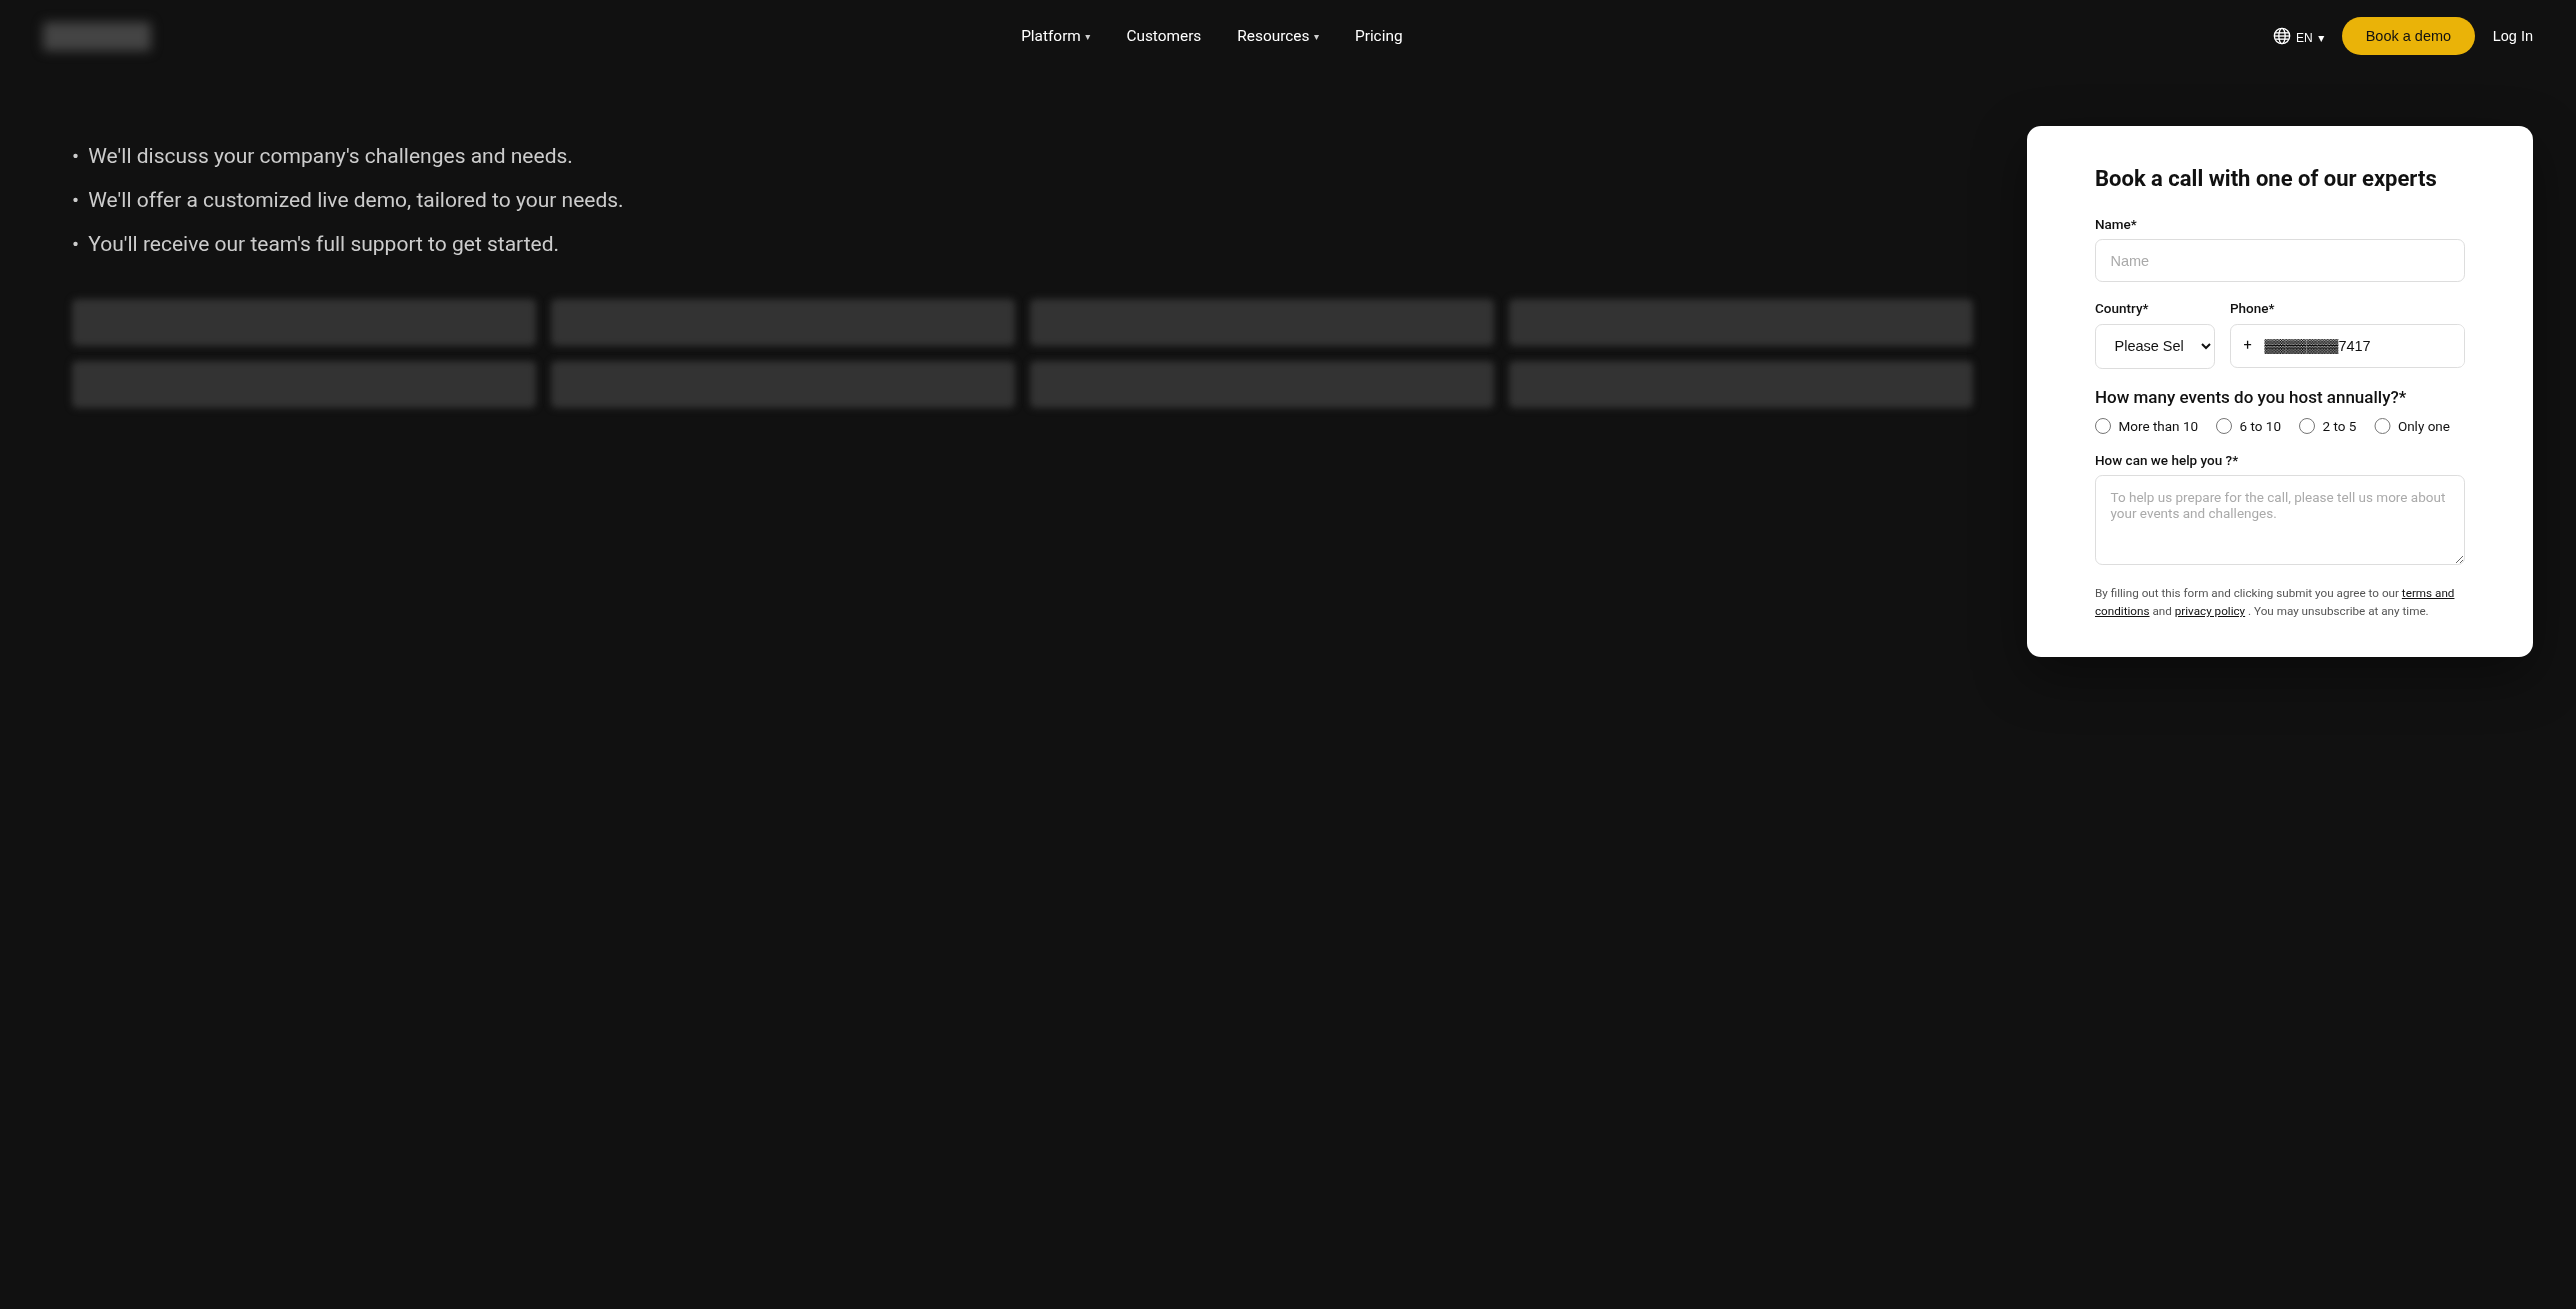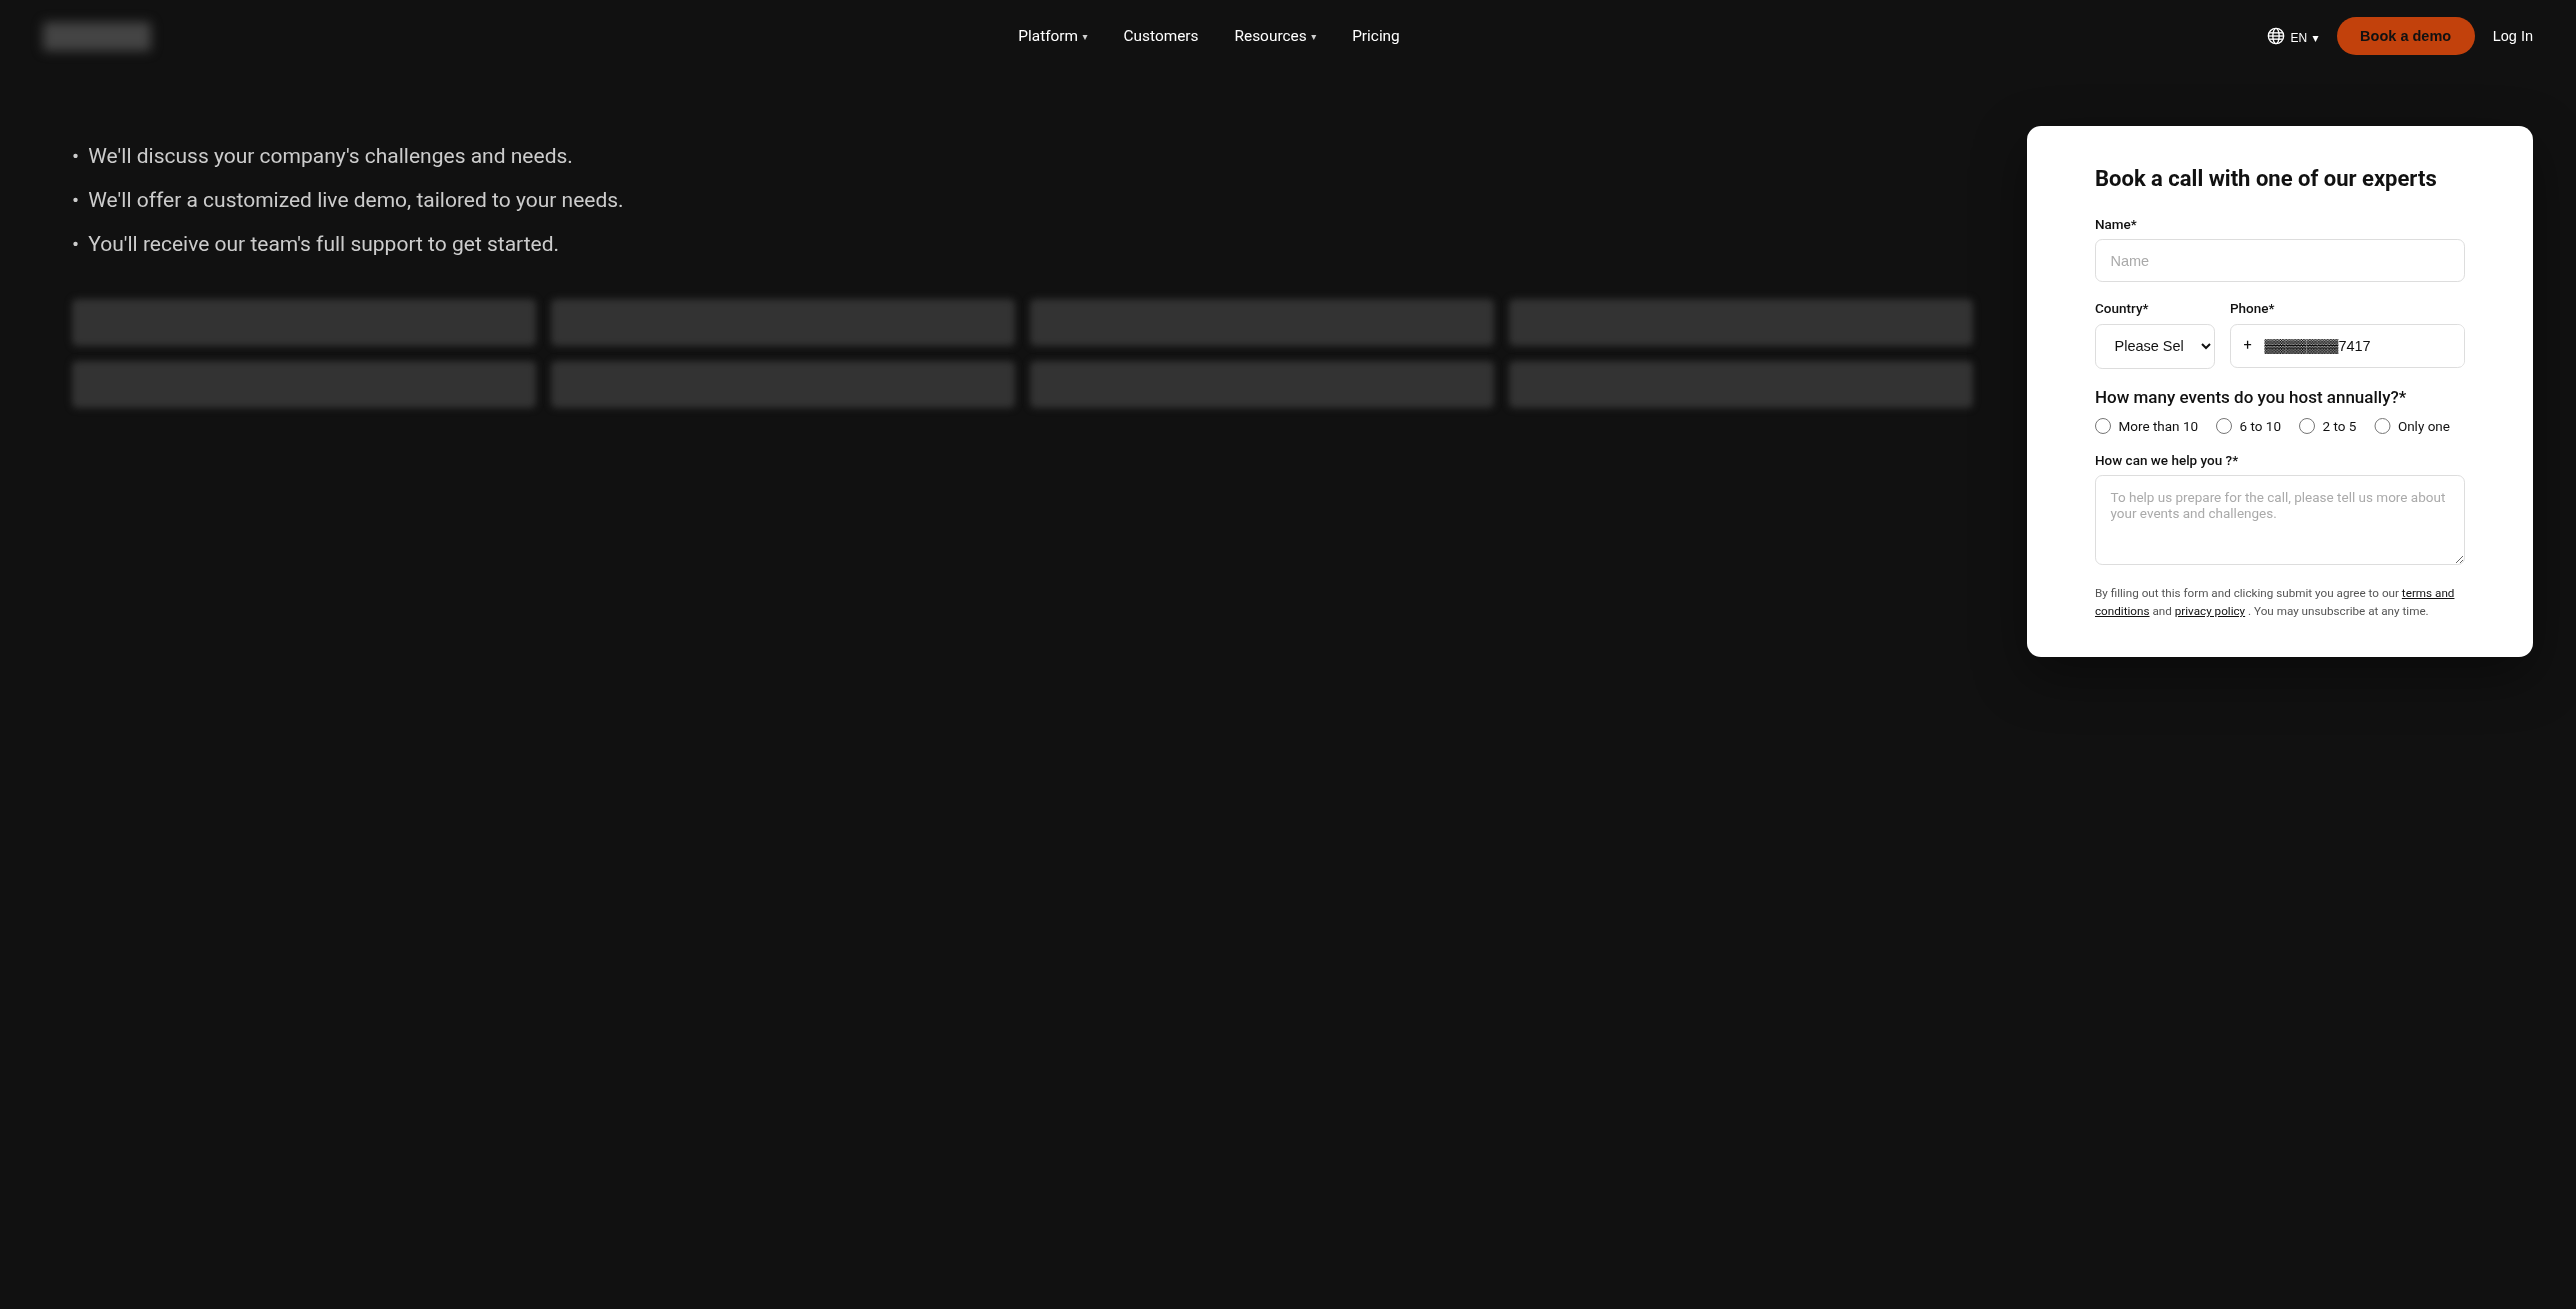--- a/index.html
+++ b/index.html
@@ -65,27 +65,27 @@
       align-items: flex-end;
       gap: 5.4px;
       color: #fff;
       font-size: 12px;
       background: none;
       border: none;
       cursor: pointer;
     }
 
     .book-demo-btn {
-      background: #c2410c;
+      background: #eab308;
       color: #111;
       border: none;
       border-radius: 45px;
       padding: 11px 23.5px;
       font-size: 14.5px;
-      font-weight: 700;
+      font-weight: 400;
       cursor: pointer;
       text-align: center;
     }
 
     .login-btn {
       background: none;
       border: none;
       color: #fff;
       font-size: 14.5px;
       cursor: pointer;

